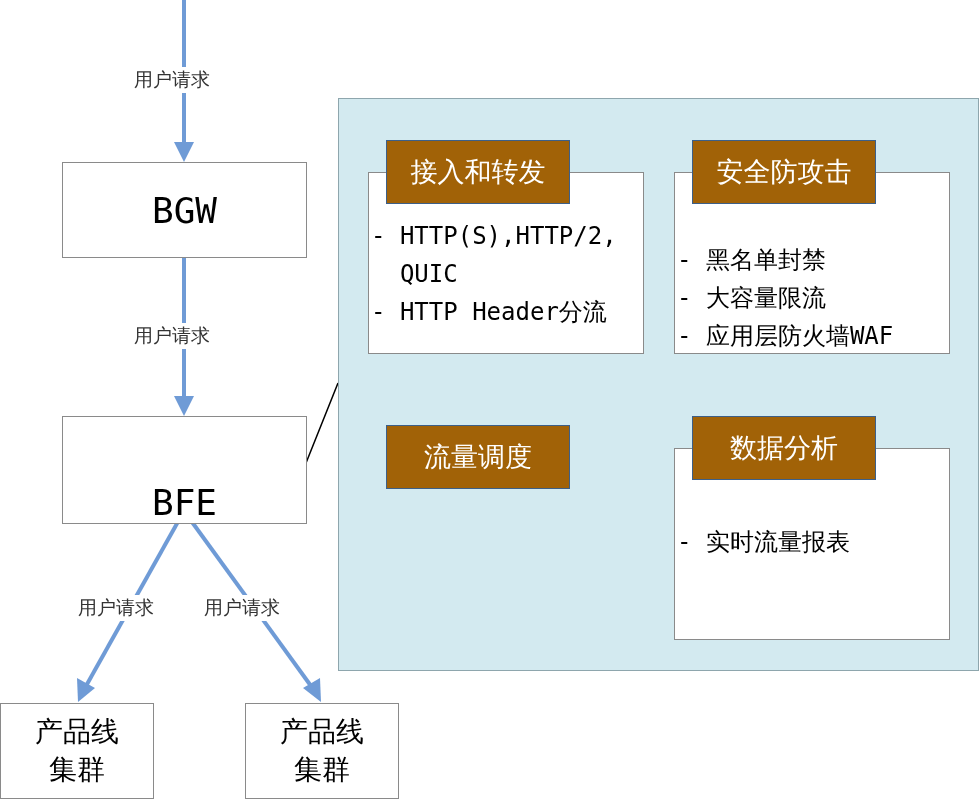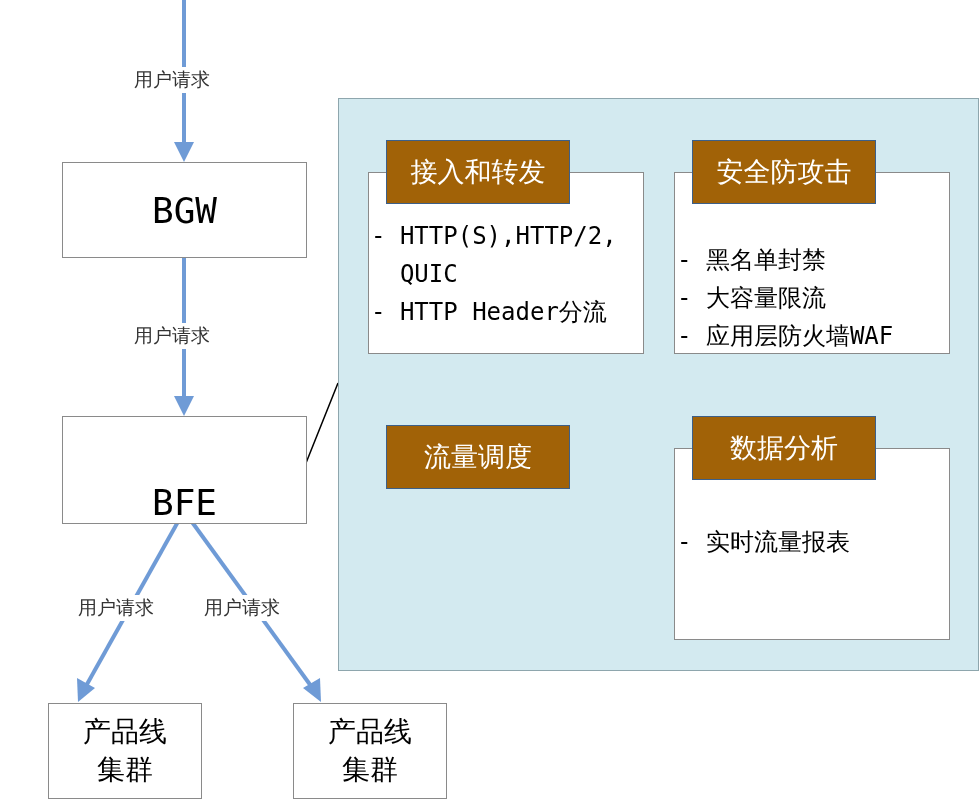--- a/index.html
+++ b/index.html
@@ -1,21 +1,21 @@
 <!DOCTYPE html>
 <html><head>
 <meta charset="utf-8">
 <style>
   html, body { margin:0; padding:0; background:#ffffff; }
   body { width:980px; height:799px; position:relative; overflow:hidden;
          font-family:"DejaVu Sans", sans-serif; color:#000; }
   .node { position:absolute; background:#fff; border:1px solid #8a8a8a; box-sizing:border-box;
           display:flex; align-items:center; justify-content:center; text-align:center; }
   .node.main { font-family:"DejaVu Sans Mono", "Liberation Mono", monospace; font-size:36px; }
-  .node.cluster { font-size:28px; line-height:38px; flex-direction:column;margin-left:48px; }
+  .node.cluster { font-size:28px; line-height:38px; flex-direction:column; }
   .edge-label { position:absolute; background:#fff; font-size:19px; color:#333; padding:0 2px; white-space:nowrap; }
   #panel { position:absolute; left:338px; top:98px; width:641px; height:573px;
            background:#d3eaf0; border:1px solid #8ea6ad; box-sizing:border-box; }
   .card { position:absolute; background:#fff; border:1px solid #8a8a8a; box-sizing:border-box; }
   .card-title { position:absolute; background:#a16207; border:1px solid #3c5f88; box-sizing:border-box;
                 color:#fff; font-size:27px; display:flex; align-items:center; justify-content:center; white-space:nowrap; }
   .card-body { position:absolute; font-family:"DejaVu Sans Mono", "Liberation Mono", monospace; font-size:24px; line-height:38px; white-space:pre; }
   svg { position:absolute; left:0; top:0; }
 </style>
 </head>

